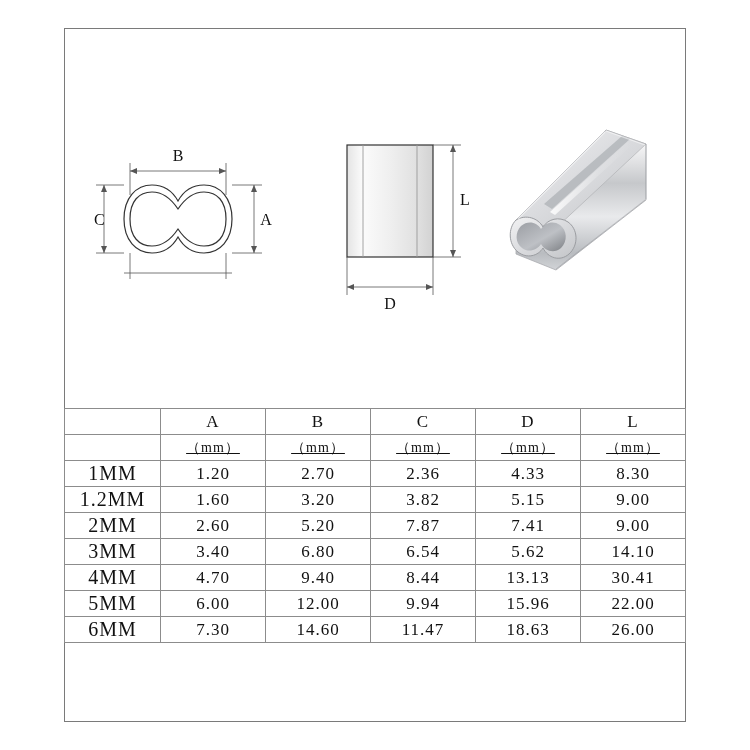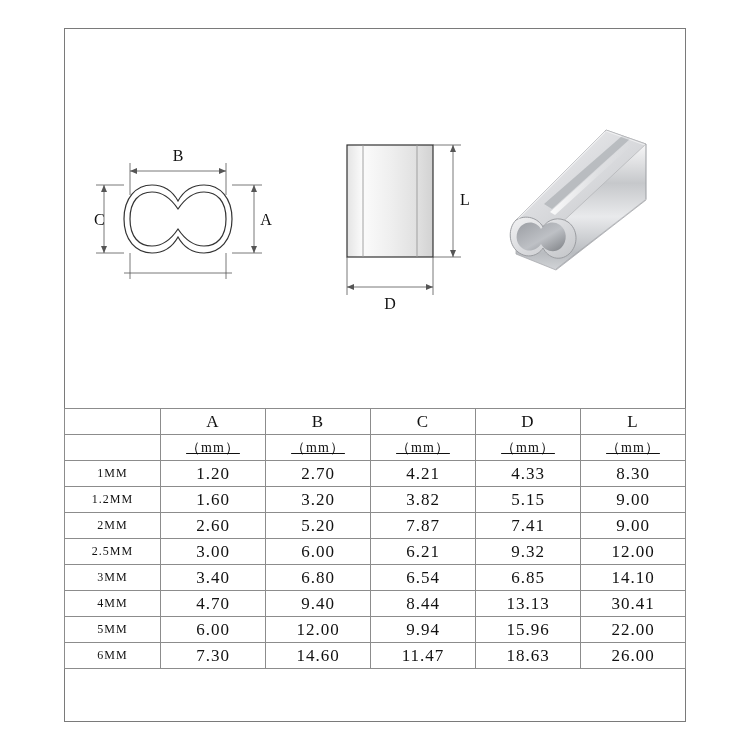--- a/index.html
+++ b/index.html
@@ -82,21 +82,21 @@
     font-size: 17px;
     color: #111111;
     padding: 0;
     letter-spacing: 1px;
   }
   .spec-table col.c0 { width: 96px; }
   .spec-table col.cx { width: 105px; }
   .spec-table td.blank { border-left: none; border-top: none; }
   .spec-table tr.unit-row td { font-size: 14px; text-decoration: underline; }
   .spec-table td.left-head {
-    font-size: 12px;
+    font-size: 20px;
   }
   .spec-table tr:first-child td.blank {
     border-left: 1px solid #8c8c8c;
     border-top: 1px solid #8c8c8c;
   }
 </style>
 </head>
 <body>
 
 <div class="page">
@@ -290,54 +290,46 @@
         <td>（mm）</td>
         <td>（mm）</td>
         <td>（mm）</td>
         <td>（mm）</td>
       </tr>
 
       <tr>
         <td class="left-head">1MM</td>
         <td>1.20</td>
         <td>2.70</td>
-        <td>4.21</td>
+        <td>2.36</td>
         <td>4.33</td>
         <td>8.30</td>
       </tr>
       <tr>
         <td class="left-head">1.2MM</td>
         <td>1.60</td>
         <td>3.20</td>
         <td>3.82</td>
         <td>5.15</td>
         <td>9.00</td>
       </tr>
       <tr>
         <td class="left-head">2MM</td>
         <td>2.60</td>
         <td>5.20</td>
         <td>7.87</td>
         <td>7.41</td>
         <td>9.00</td>
       </tr>
       <tr>
-        <td class="left-head">2.5MM</td>
-        <td>3.00</td>
-        <td>6.00</td>
-        <td>6.21</td>
-        <td>9.32</td>
-        <td>12.00</td>
-      </tr>
-      <tr>
         <td class="left-head">3MM</td>
         <td>3.40</td>
         <td>6.80</td>
         <td>6.54</td>
-        <td>6.85</td>
+        <td>5.62</td>
         <td>14.10</td>
       </tr>
       <tr>
         <td class="left-head">4MM</td>
         <td>4.70</td>
         <td>9.40</td>
         <td>8.44</td>
         <td>13.13</td>
         <td>30.41</td>
       </tr>

